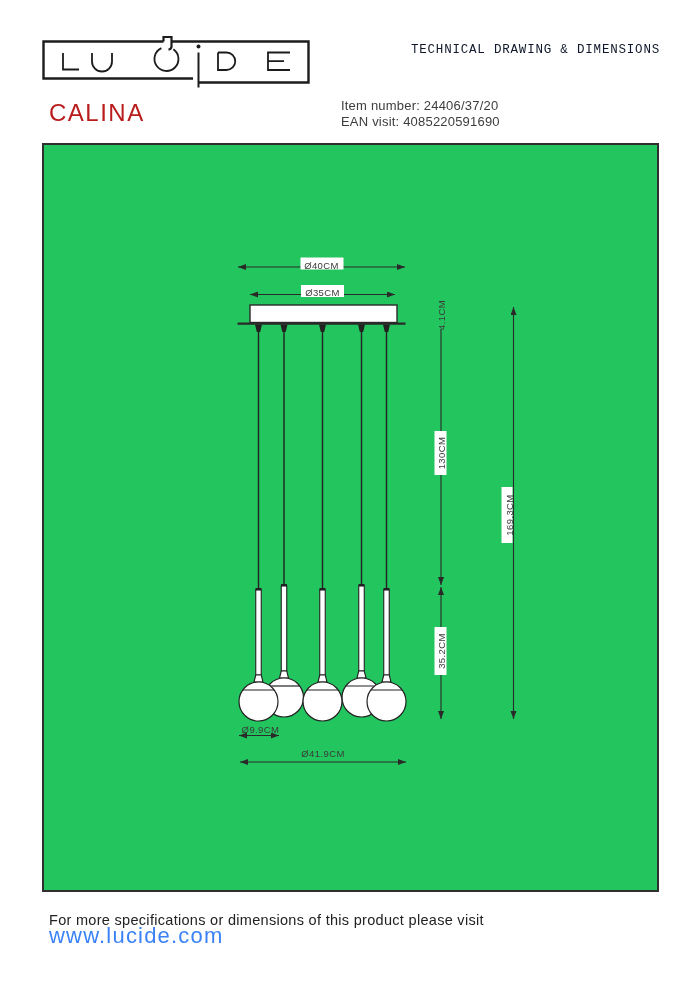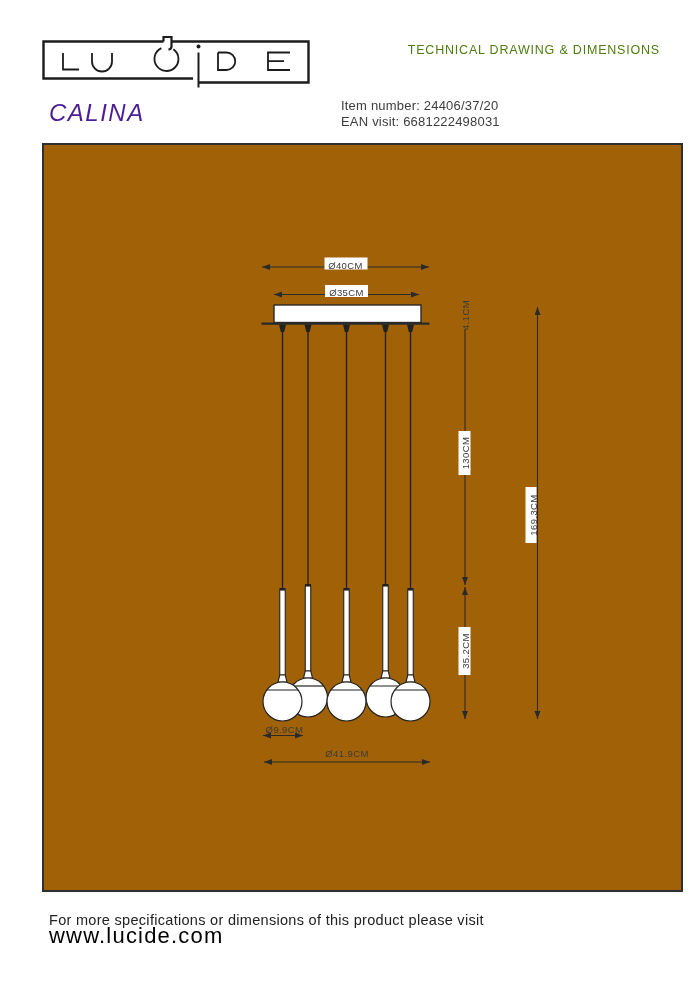--- a/index.html
+++ b/index.html
@@ -4,38 +4,38 @@
 <style>
   html,body{margin:0;padding:0;background:#e8e8e8;}
   .page{
     position:relative;width:700px;height:990px;background:#ffffff;
     font-family:"Liberation Sans", sans-serif;overflow:hidden;
     margin:0 auto;
   }
   .abs{position:absolute;}
   .tagline{
     left:340px;top:43px;width:320px;text-align:right;
-    font-size:12.5px;letter-spacing:.8px;color:#4d7c0f;font-weight:400;
+    font-size:12.5px;letter-spacing:.8px;color:#0f172a;font-weight:400;font-family:Liberation Mono, monospace;
   }
   .product-title{
-    left:49px;top:99px;font-size:24px;font-weight:500;letter-spacing:1.5px;color:#4c1d95;font-style:italic;
+    left:49px;top:99px;font-size:24px;font-weight:500;letter-spacing:1.5px;color:#b91c1c;
   }
   .codes{
     left:341px;top:98px;font-size:13px;color:#3d3d3d;line-height:16px;letter-spacing:.2px;
   }
   .codes .lbl{color:#3d3d3d;text-align:center;}
   .frame-box{
     left:42px;top:143px;width:613px;height:745px;
-    border:2px solid #2f2f2f;background:#a16207;padding-left:24px;
+    border:2px solid #2f2f2f;background:#22c55e;
   }
   .footer-note{
     left:49px;top:912px;font-size:14.5px;color:#222;letter-spacing:.3px;
   }
   .footer-site{
-    left:49px;top:923px;font-size:22px;color:#000000;letter-spacing:1.2px;font-weight:400;
+    left:49px;top:923px;font-size:22px;color:#3b82f6;letter-spacing:1.2px;font-weight:400;
   }
   svg text{
     font-family:"Liberation Sans", sans-serif;
     fill:#3a3a3a;
   }
   .dimtxt{font-size:9.5px;letter-spacing:.4px;}
 </style>
 </head>
 <body>
 
@@ -61,21 +61,21 @@
       <circle cx="156.5" cy="10.5" r="2" fill="#1c1c1c"></circle>
     </svg>
   </div>
 
   <div class="abs tagline">TECHNICAL DRAWING &amp; DIMENSIONS</div>
 
   <div class="abs product-title">CALINA</div>
 
   <div class="abs codes">
     <div><span class="lbl">Item number:</span> <span>24406/37/20</span></div>
-    <div><span class="lbl">EAN visit:</span> <span>6681222498031</span></div>
+    <div><span class="lbl">EAN visit:</span> <span>4085220591690</span></div>
   </div>
 
   <div class="abs frame-box">
     <svg width="613" height="745" viewBox="0 0 613 745">
       <defs>
         <marker id="ah" markerUnits="userSpaceOnUse" markerWidth="9" markerHeight="7" refX="8" refY="3" orient="auto-start-reverse">
           <path d="M0,0 L8,3 L0,6 Z" fill="#2a2a2a"></path>
         </marker>
       </defs>
 

